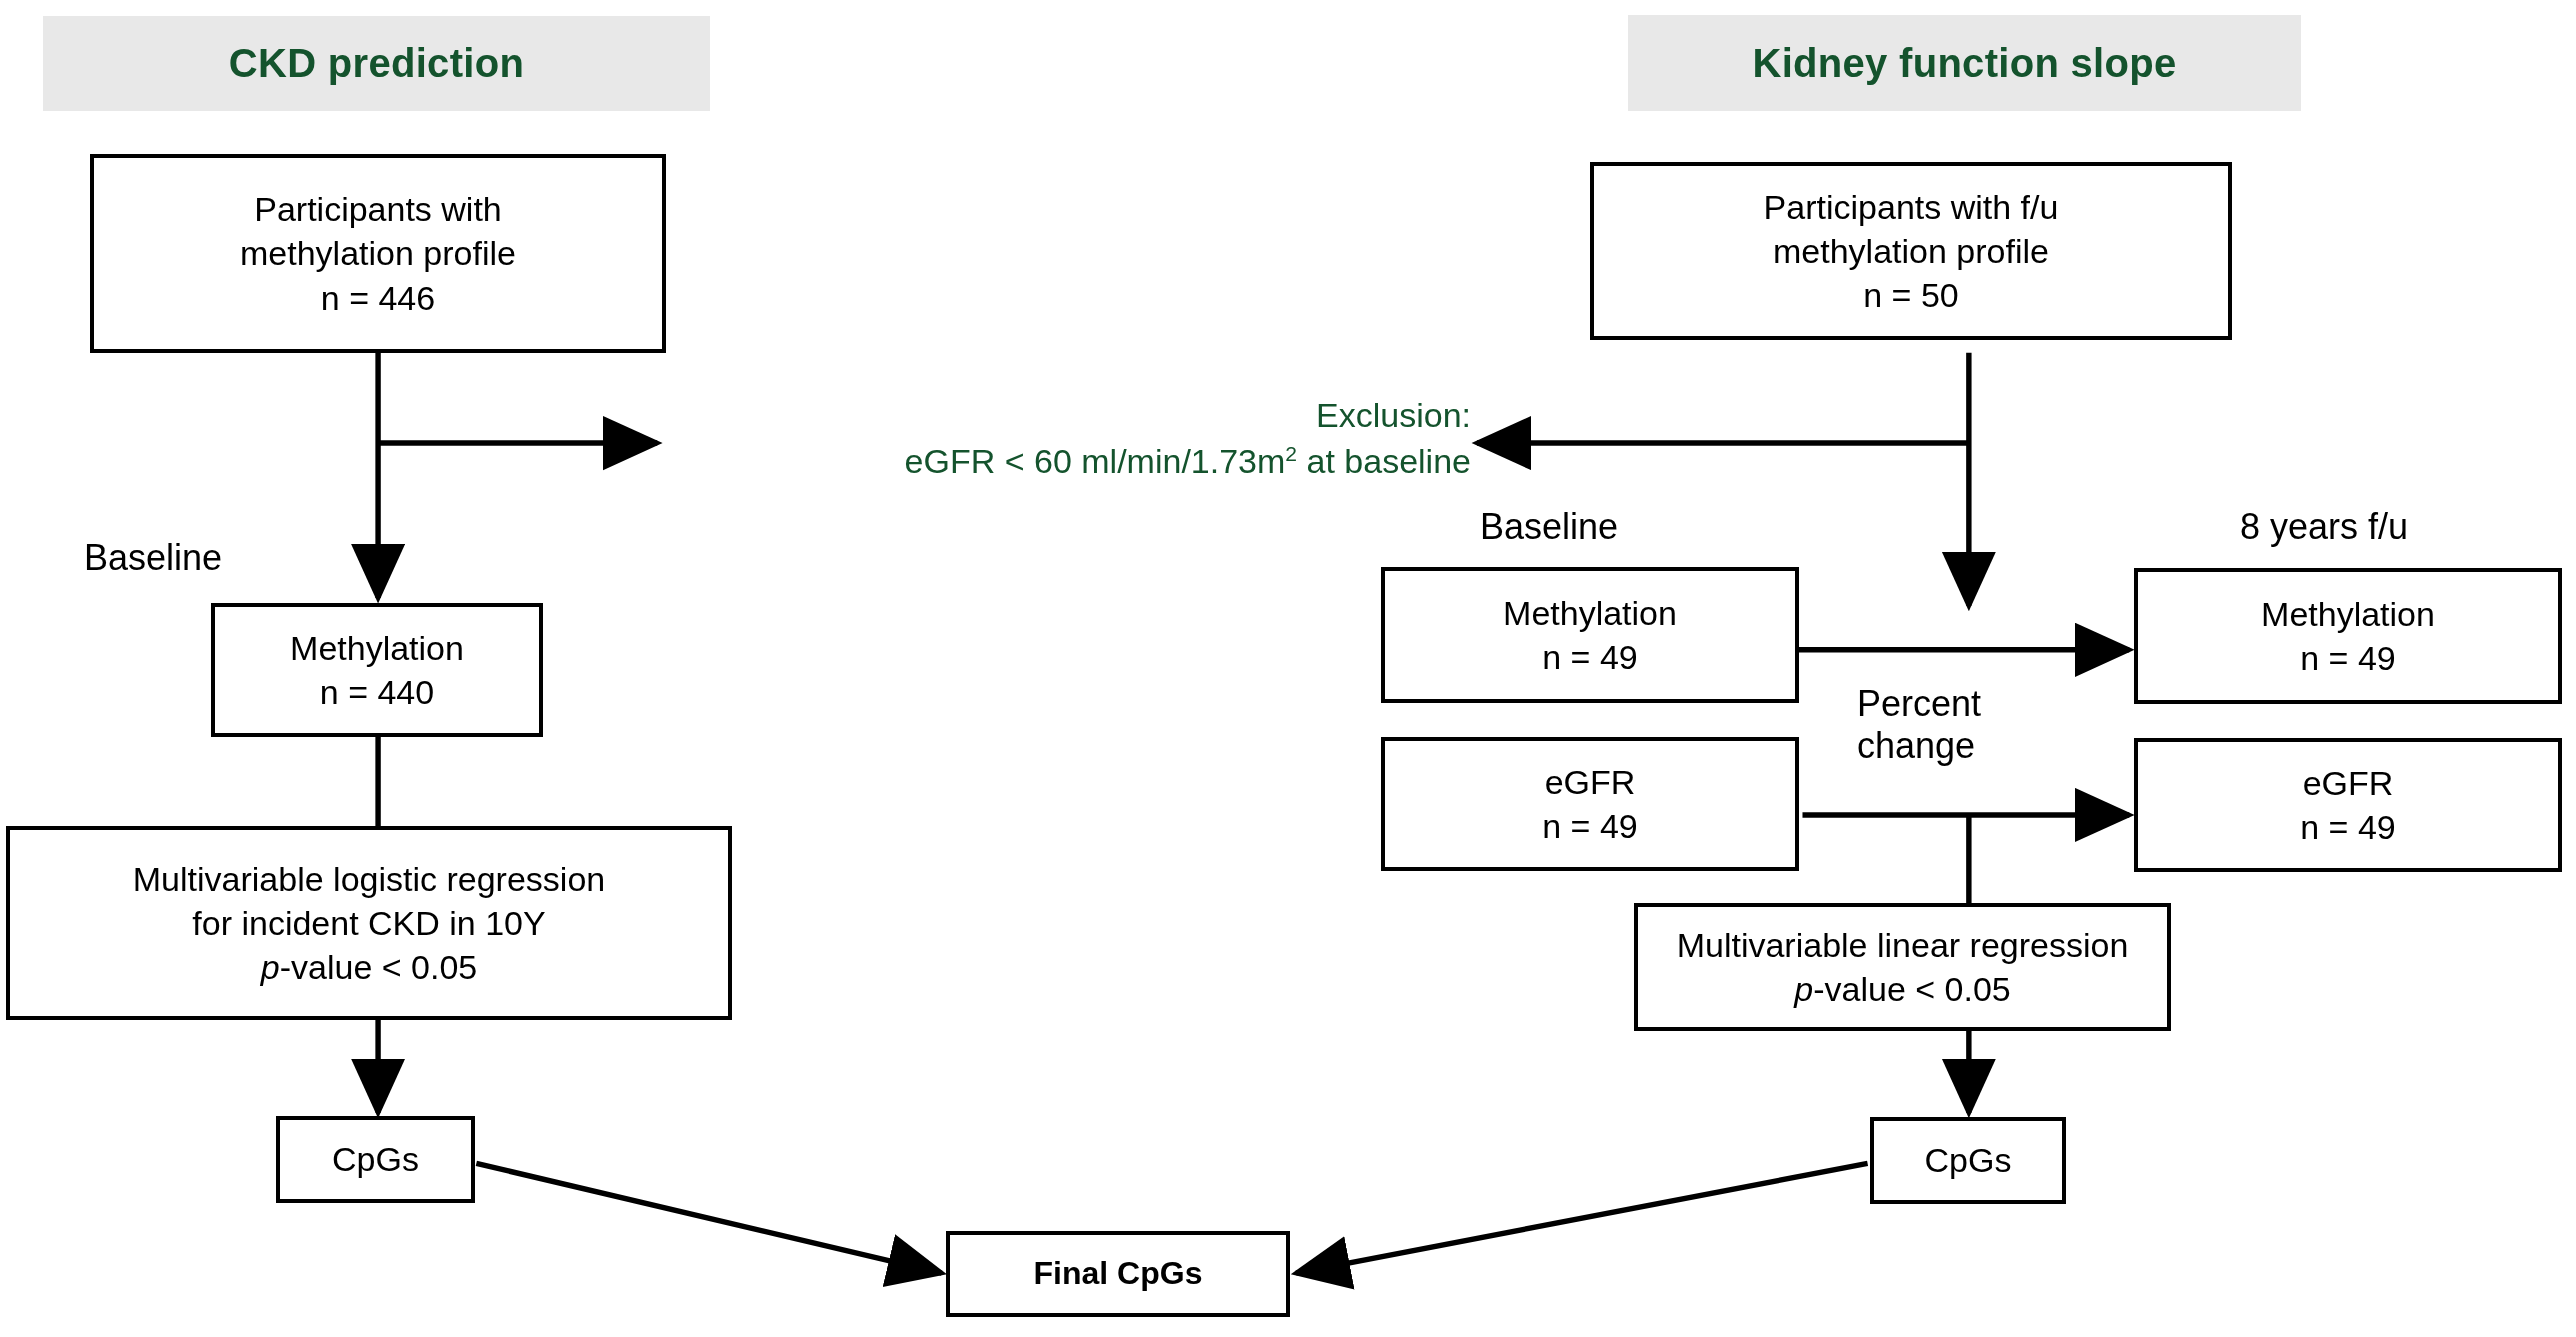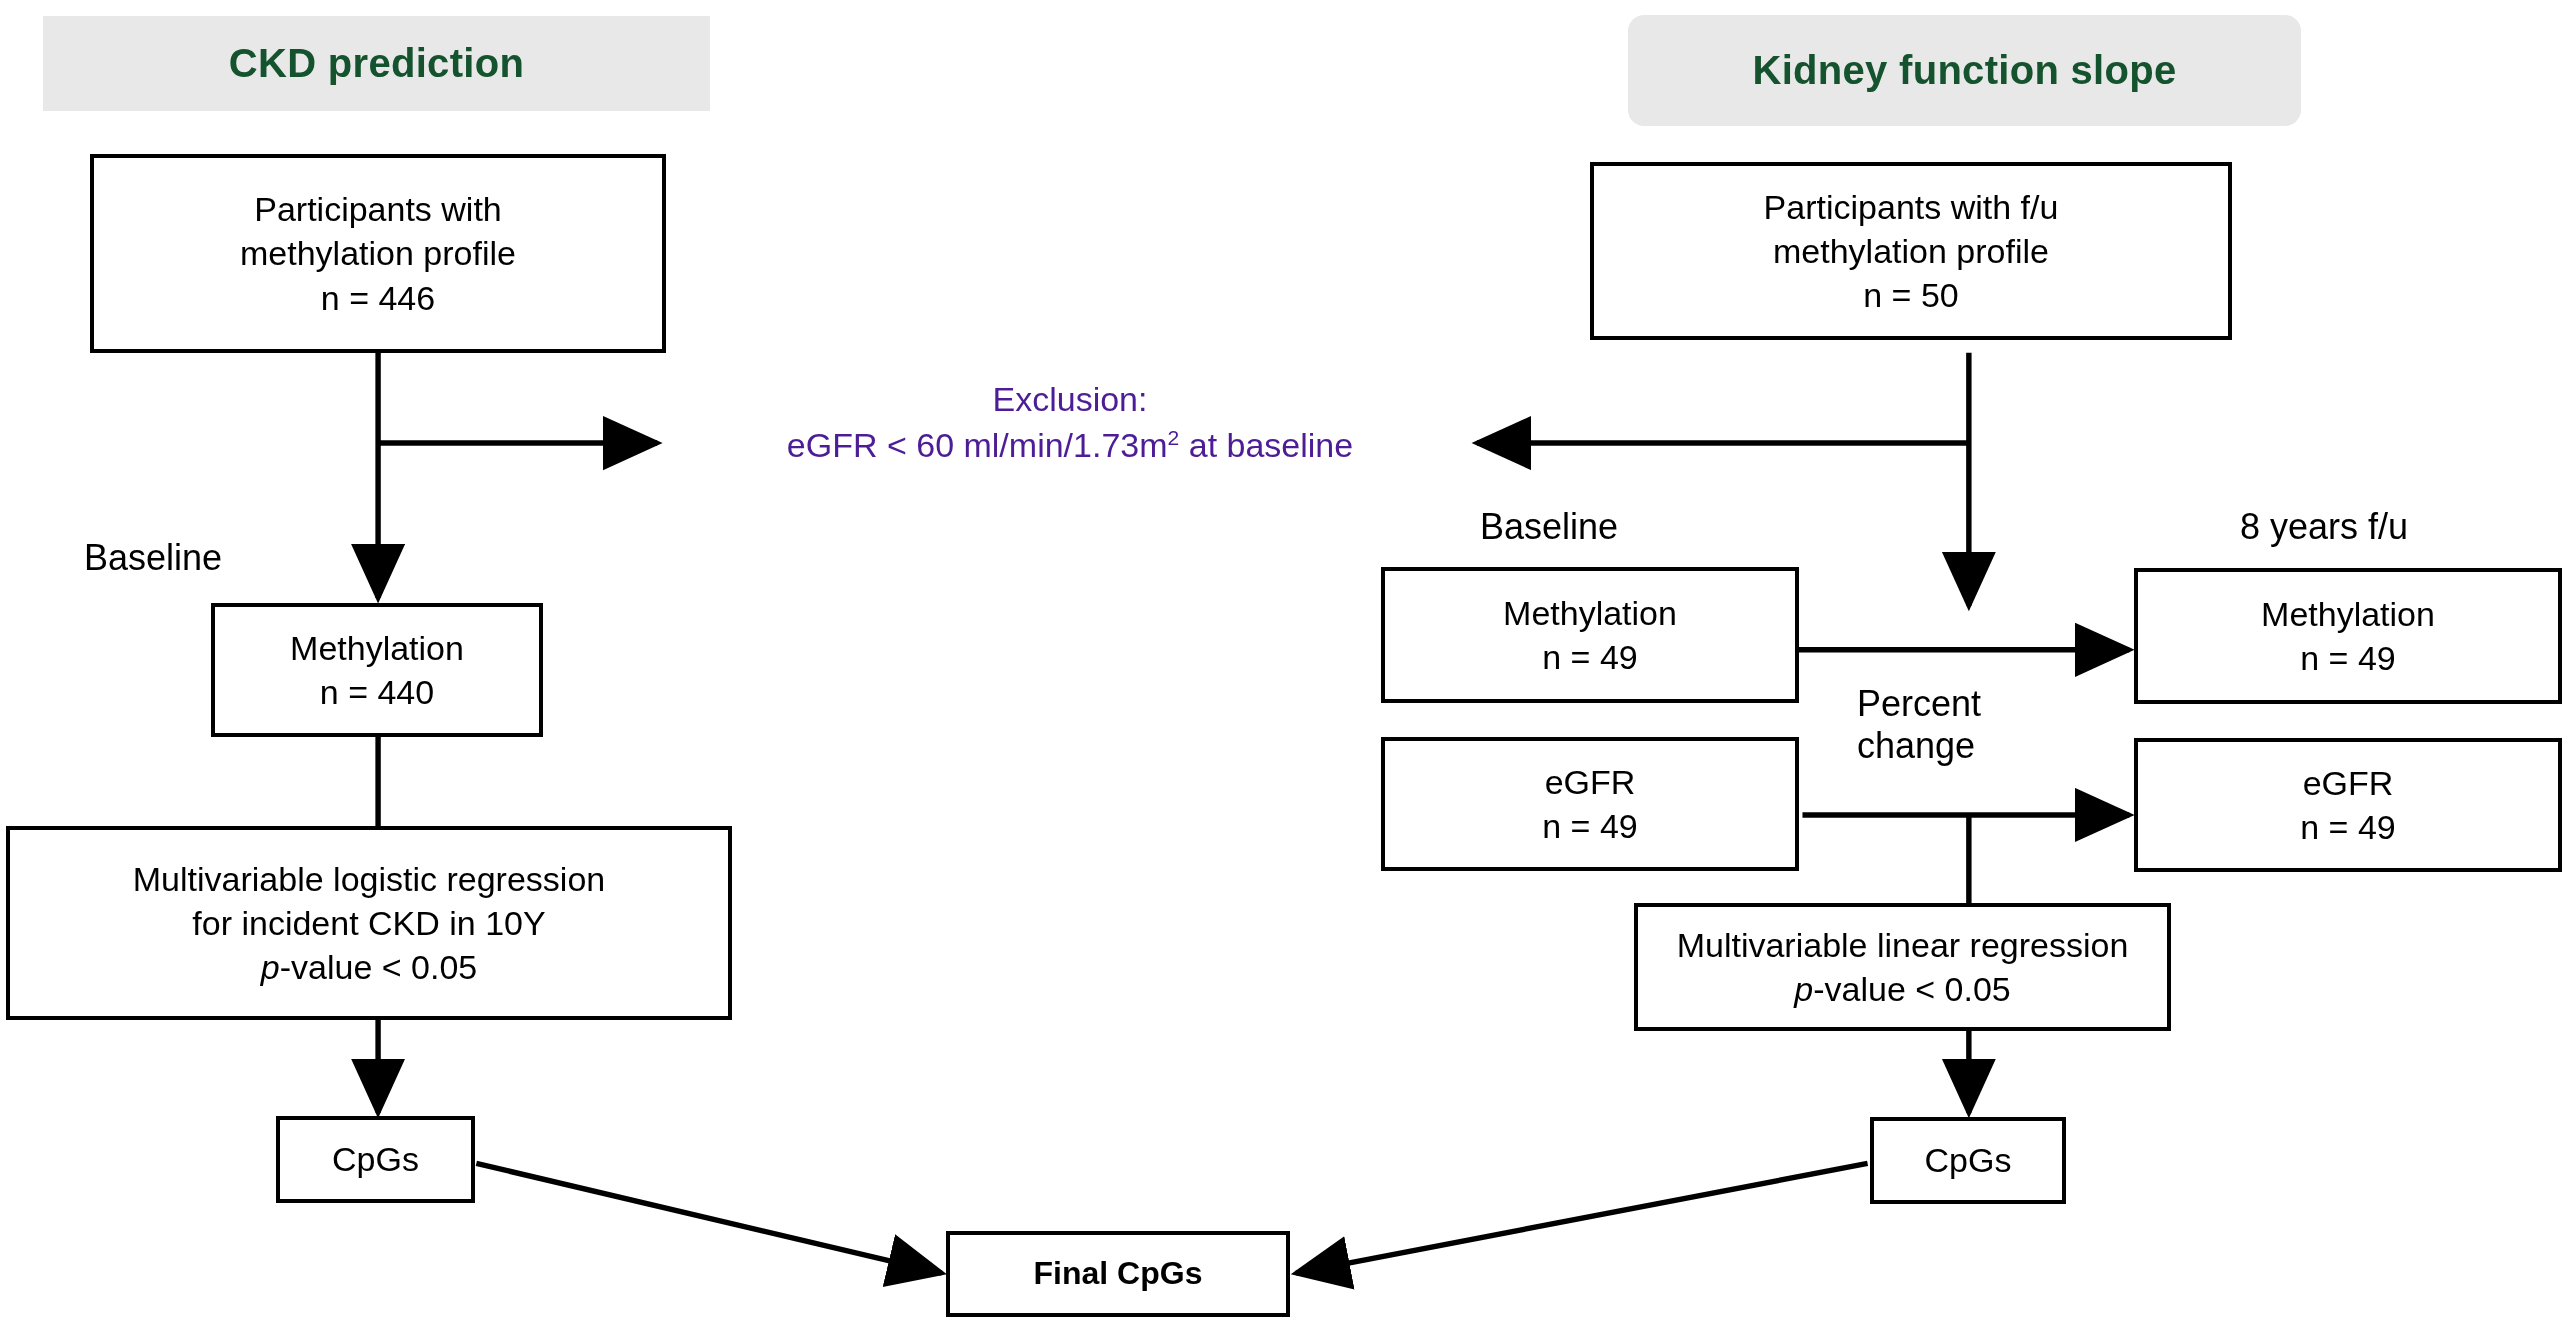--- a/index.html
+++ b/index.html
@@ -50,23 +50,24 @@
   .node.bold-label { font-weight: bold; font-size: 32px; }
   .free-label {
     position: absolute;
     font-size: 36px;
     color: #000000;
     white-space: nowrap;
   }
   .exclusion {
     position: absolute;
     font-size: 34px;
-    color: #4c1d95;
-    text-align: center;
+    color: #14532d;
+    text-align: right;
     line-height: 1.34;
+    margin-top: 16px;
   }
   .italic-p { font-style: italic; }
   sup { font-size: 0.62em; vertical-align: super; line-height: 0; }
 </style>
 </head>
 <body>
 
 <svg id="flow" viewBox="0 0 4273 2218" xmlns="http://www.w3.org/2000/svg">
   <defs>
     <marker id="ah" markerWidth="13" markerHeight="13" refX="10" refY="5" orient="auto" markerUnits="strokeWidth">
@@ -96,21 +97,21 @@
 
   <line x1="3266" y1="1710" x2="3266" y2="1846" stroke="#000000" stroke-width="9" marker-end="url(#ah)"></line>
 
   <line x1="3098" y1="1930" x2="2150" y2="2112" stroke="#000000" stroke-width="9" marker-end="url(#ah)"></line>
 </svg>
 
 <div class="col-header" style="left:43px; top:16.3px; width:667px; height:95px;">
   <span>CKD prediction</span>
 </div>
 
-<div class="col-header" style="left:1628px; top:15px; width:673px; height:111px;border-radius:16px;">
+<div class="col-header" style="left:1628px; top:15px; width:673px; height:96px;">
   <span>Kidney function slope</span>
 </div>
 
 <div class="node" style="left:90px; top:154px; width:576px; height:199px;">
   <span class="line">Participants with</span>
   <span class="line">methylation profile</span>
   <span class="line">n = 446</span>
 </div>
 
 <div class="free-label" style="left:84px; top:537px;">

